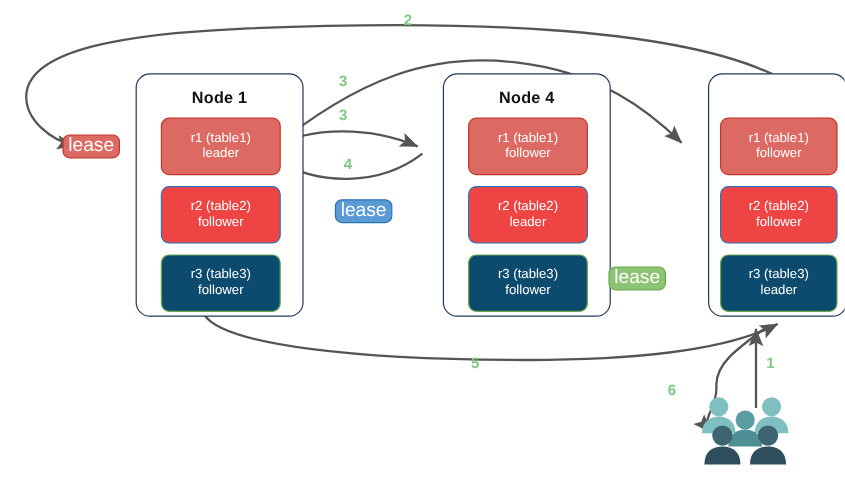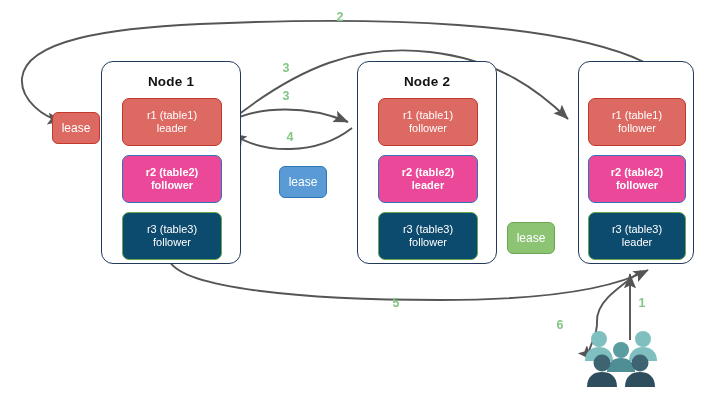--- a/index.html
+++ b/index.html
@@ -21,20 +21,21 @@
     width: 704px;
     height: 405px;
     pointer-events: none;
   }
   .node-box {
     position: absolute;
     box-sizing: border-box;
     border: 1.6px solid #23395b;
     border-radius: 12px;
     background: #ffffff;
+    margin-left: 12px;
   }
   .node-title {
     position: absolute;
     left: 0;
     right: 0;
     top: 12px;
     text-align: center;
     font-size: 13.5px;
     font-weight: bold;
     color: #111111;
@@ -48,33 +49,33 @@
     flex-direction: column;
     align-items: center;
     justify-content: center;
     line-height: 1.18;
     font-size: 11px;
     color: #ffffff;
     text-align: center;
   }
   .replica span { display: block; }
   .rep-red   { background: #dd6a62; border: 1.4px solid #c0392b; }
-  .rep-blue  { background: #ec4899; border: 1.4px solid #2e75b6; font-weight: bold; }
+  .rep-blue  { background: #ef4444; border: 1.4px solid #2e75b6; }
   .rep-green { background: #0c4a6e; border: 1.4px solid #6aa84f; }
 
   .lease {
     position: absolute;
     box-sizing: border-box;
     border-radius: 6px;
     display: flex;
     align-items: center;
     justify-content: center;
-    font-size: 12px;
+    font-size: 16px;
     color: #ffffff;
-    height: 32px;
+    height: 20px;
   }
   .lease-red   { background: #dd6a62; border: 1.4px solid #c0392b; }
   .lease-blue  { background: #5b9bd5; border: 1.4px solid #2e75b6; }
   .lease-green { background: #8cc474; border: 1.4px solid #6aa84f; }
 
   .step-label {
     position: absolute;
     font-size: 12.5px;
     font-weight: bold;
     color: #82c785;
@@ -134,21 +135,21 @@
       <span>r2 (table2)</span>
       <span>follower</span>
     </div>
     <div class="replica rep-green" style="left:20px; top:150px; width:100px; height:48px;">
       <span>r3 (table3)</span>
       <span>follower</span>
     </div>
   </div>
 
   <div class="node-box" style="left:357px; top:61px; width:140px; height:203px;">
-    <div class="node-title">Node 2</div>
+    <div class="node-title">Node 4</div>
     <div class="replica rep-red" style="left:20px; top:36px; width:100px; height:48px;">
       <span>r1 (table1)</span>
       <span>follower</span>
     </div>
     <div class="replica rep-blue" style="left:20px; top:93px; width:100px; height:48px;">
       <span>r2 (table2)</span>
       <span>leader</span>
     </div>
     <div class="replica rep-green" style="left:20px; top:150px; width:100px; height:48px;">
       <span>r3 (table3)</span>

